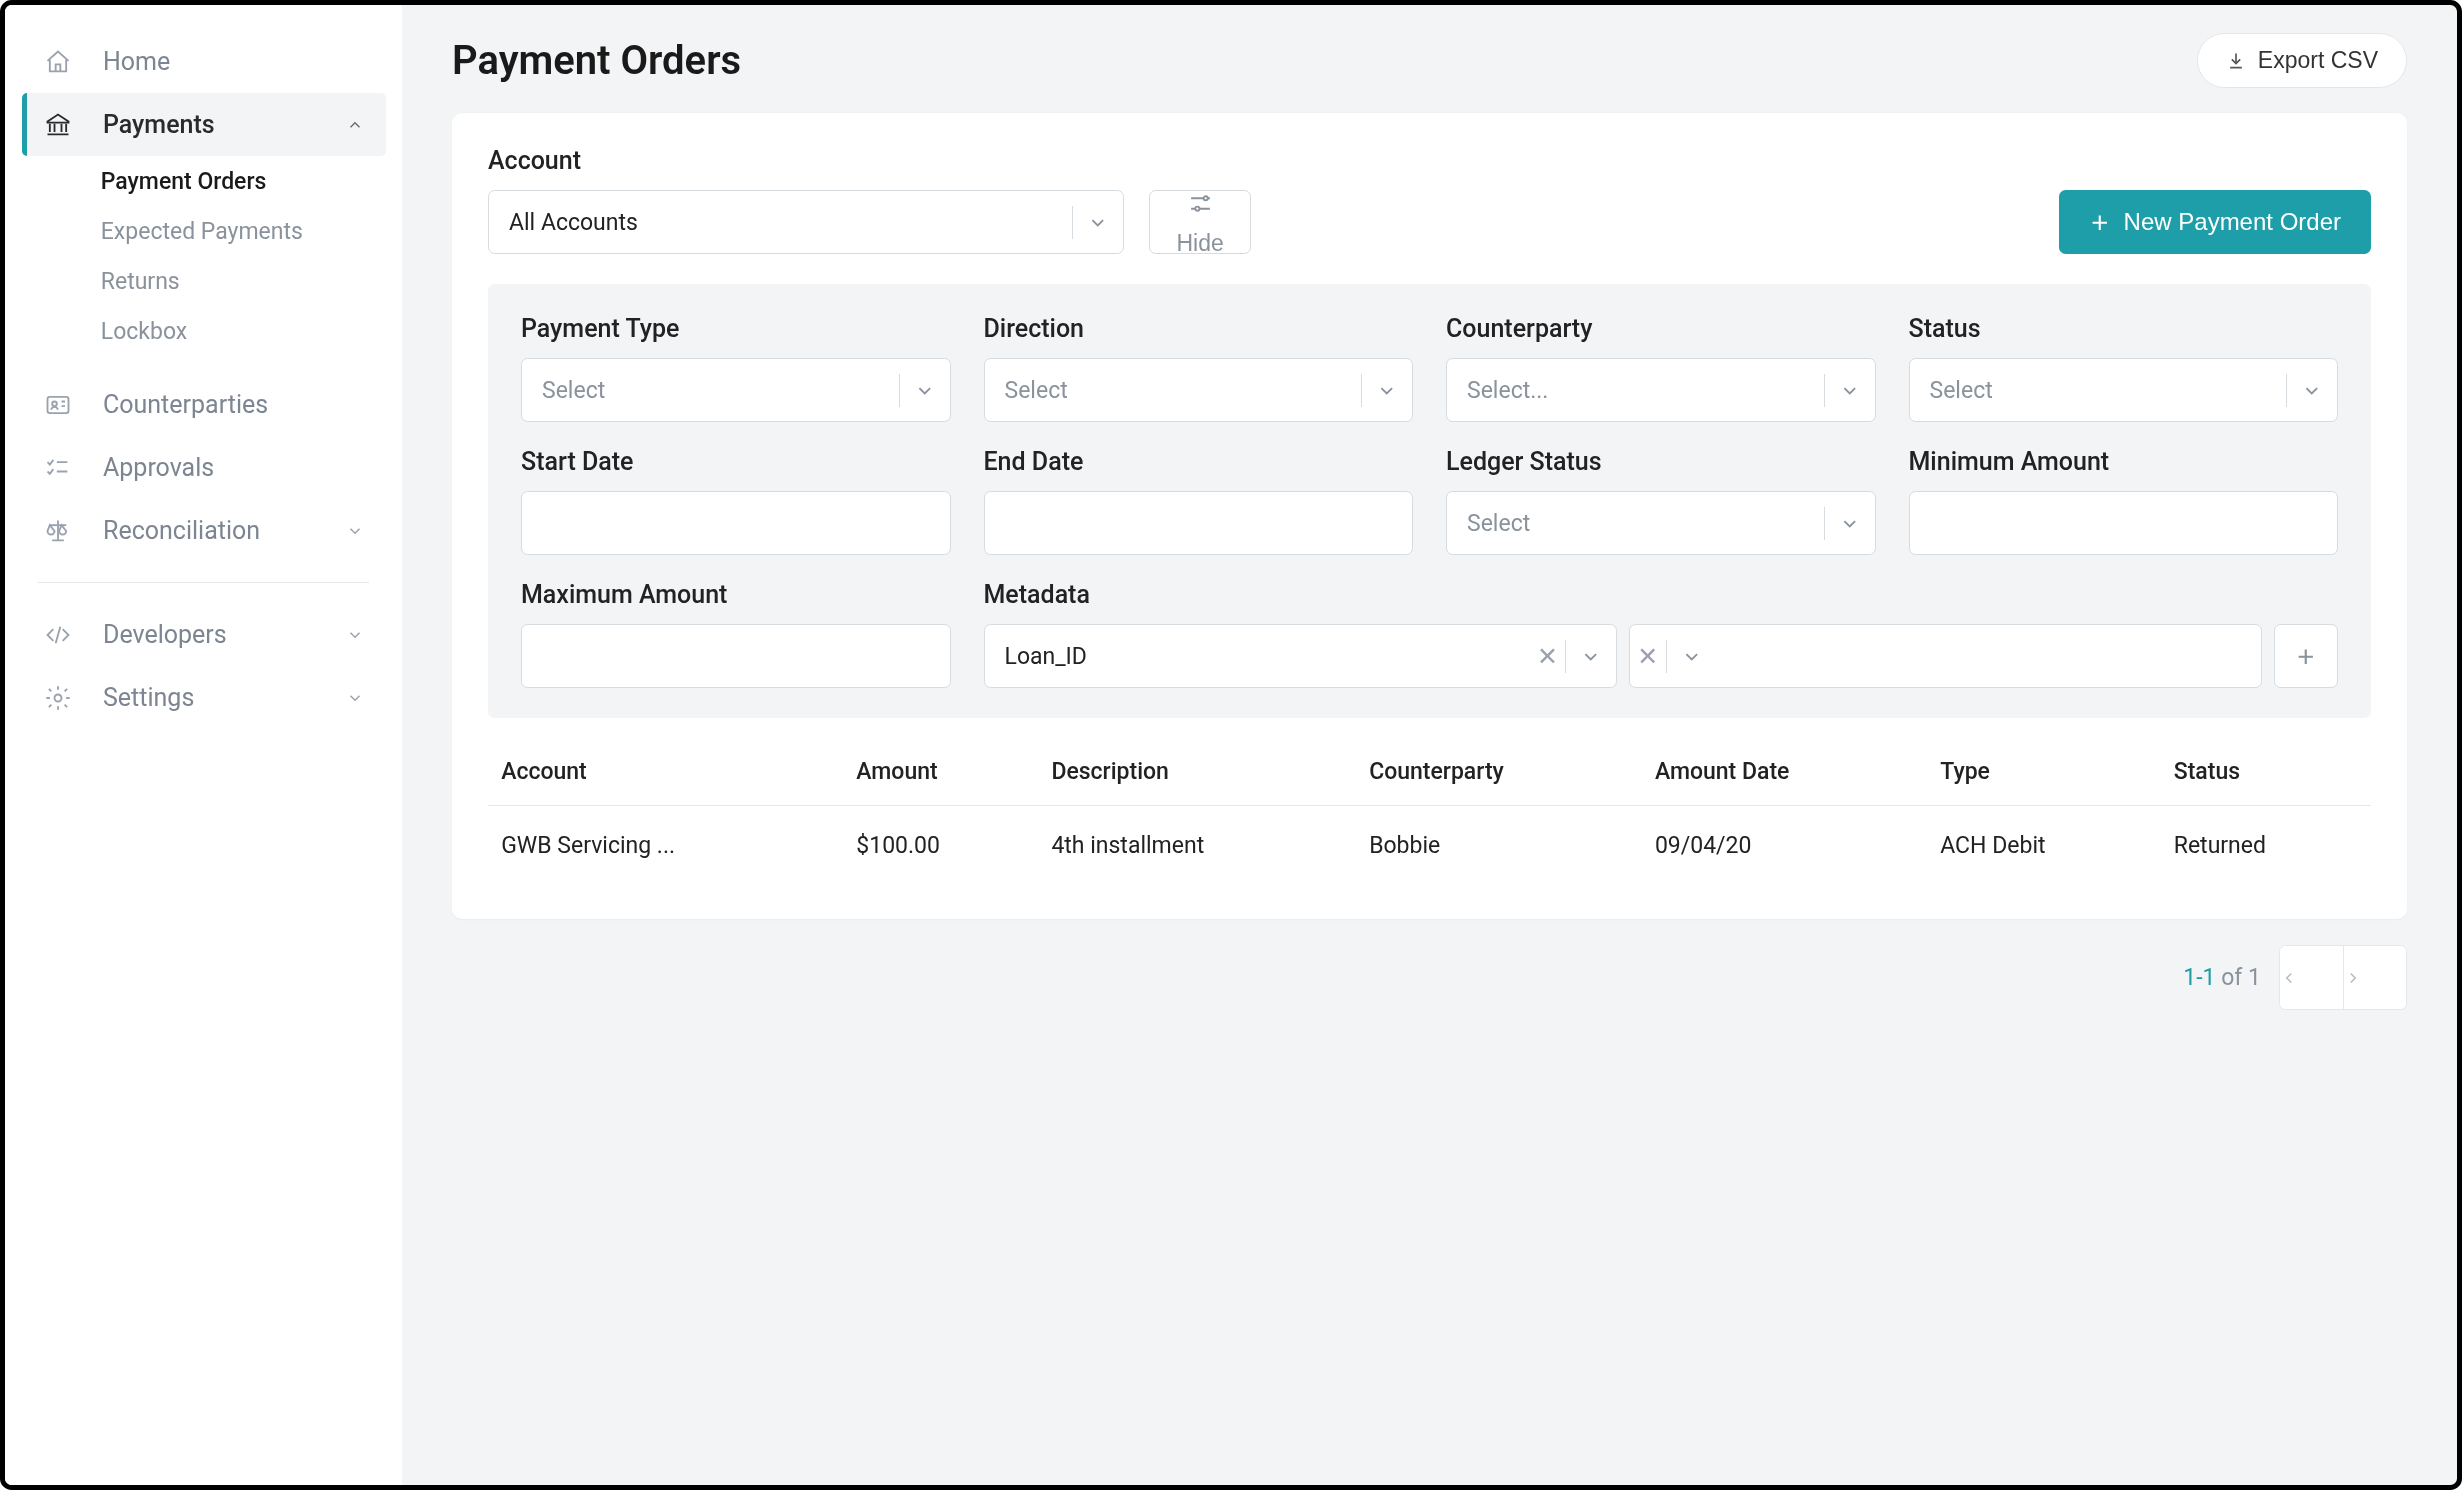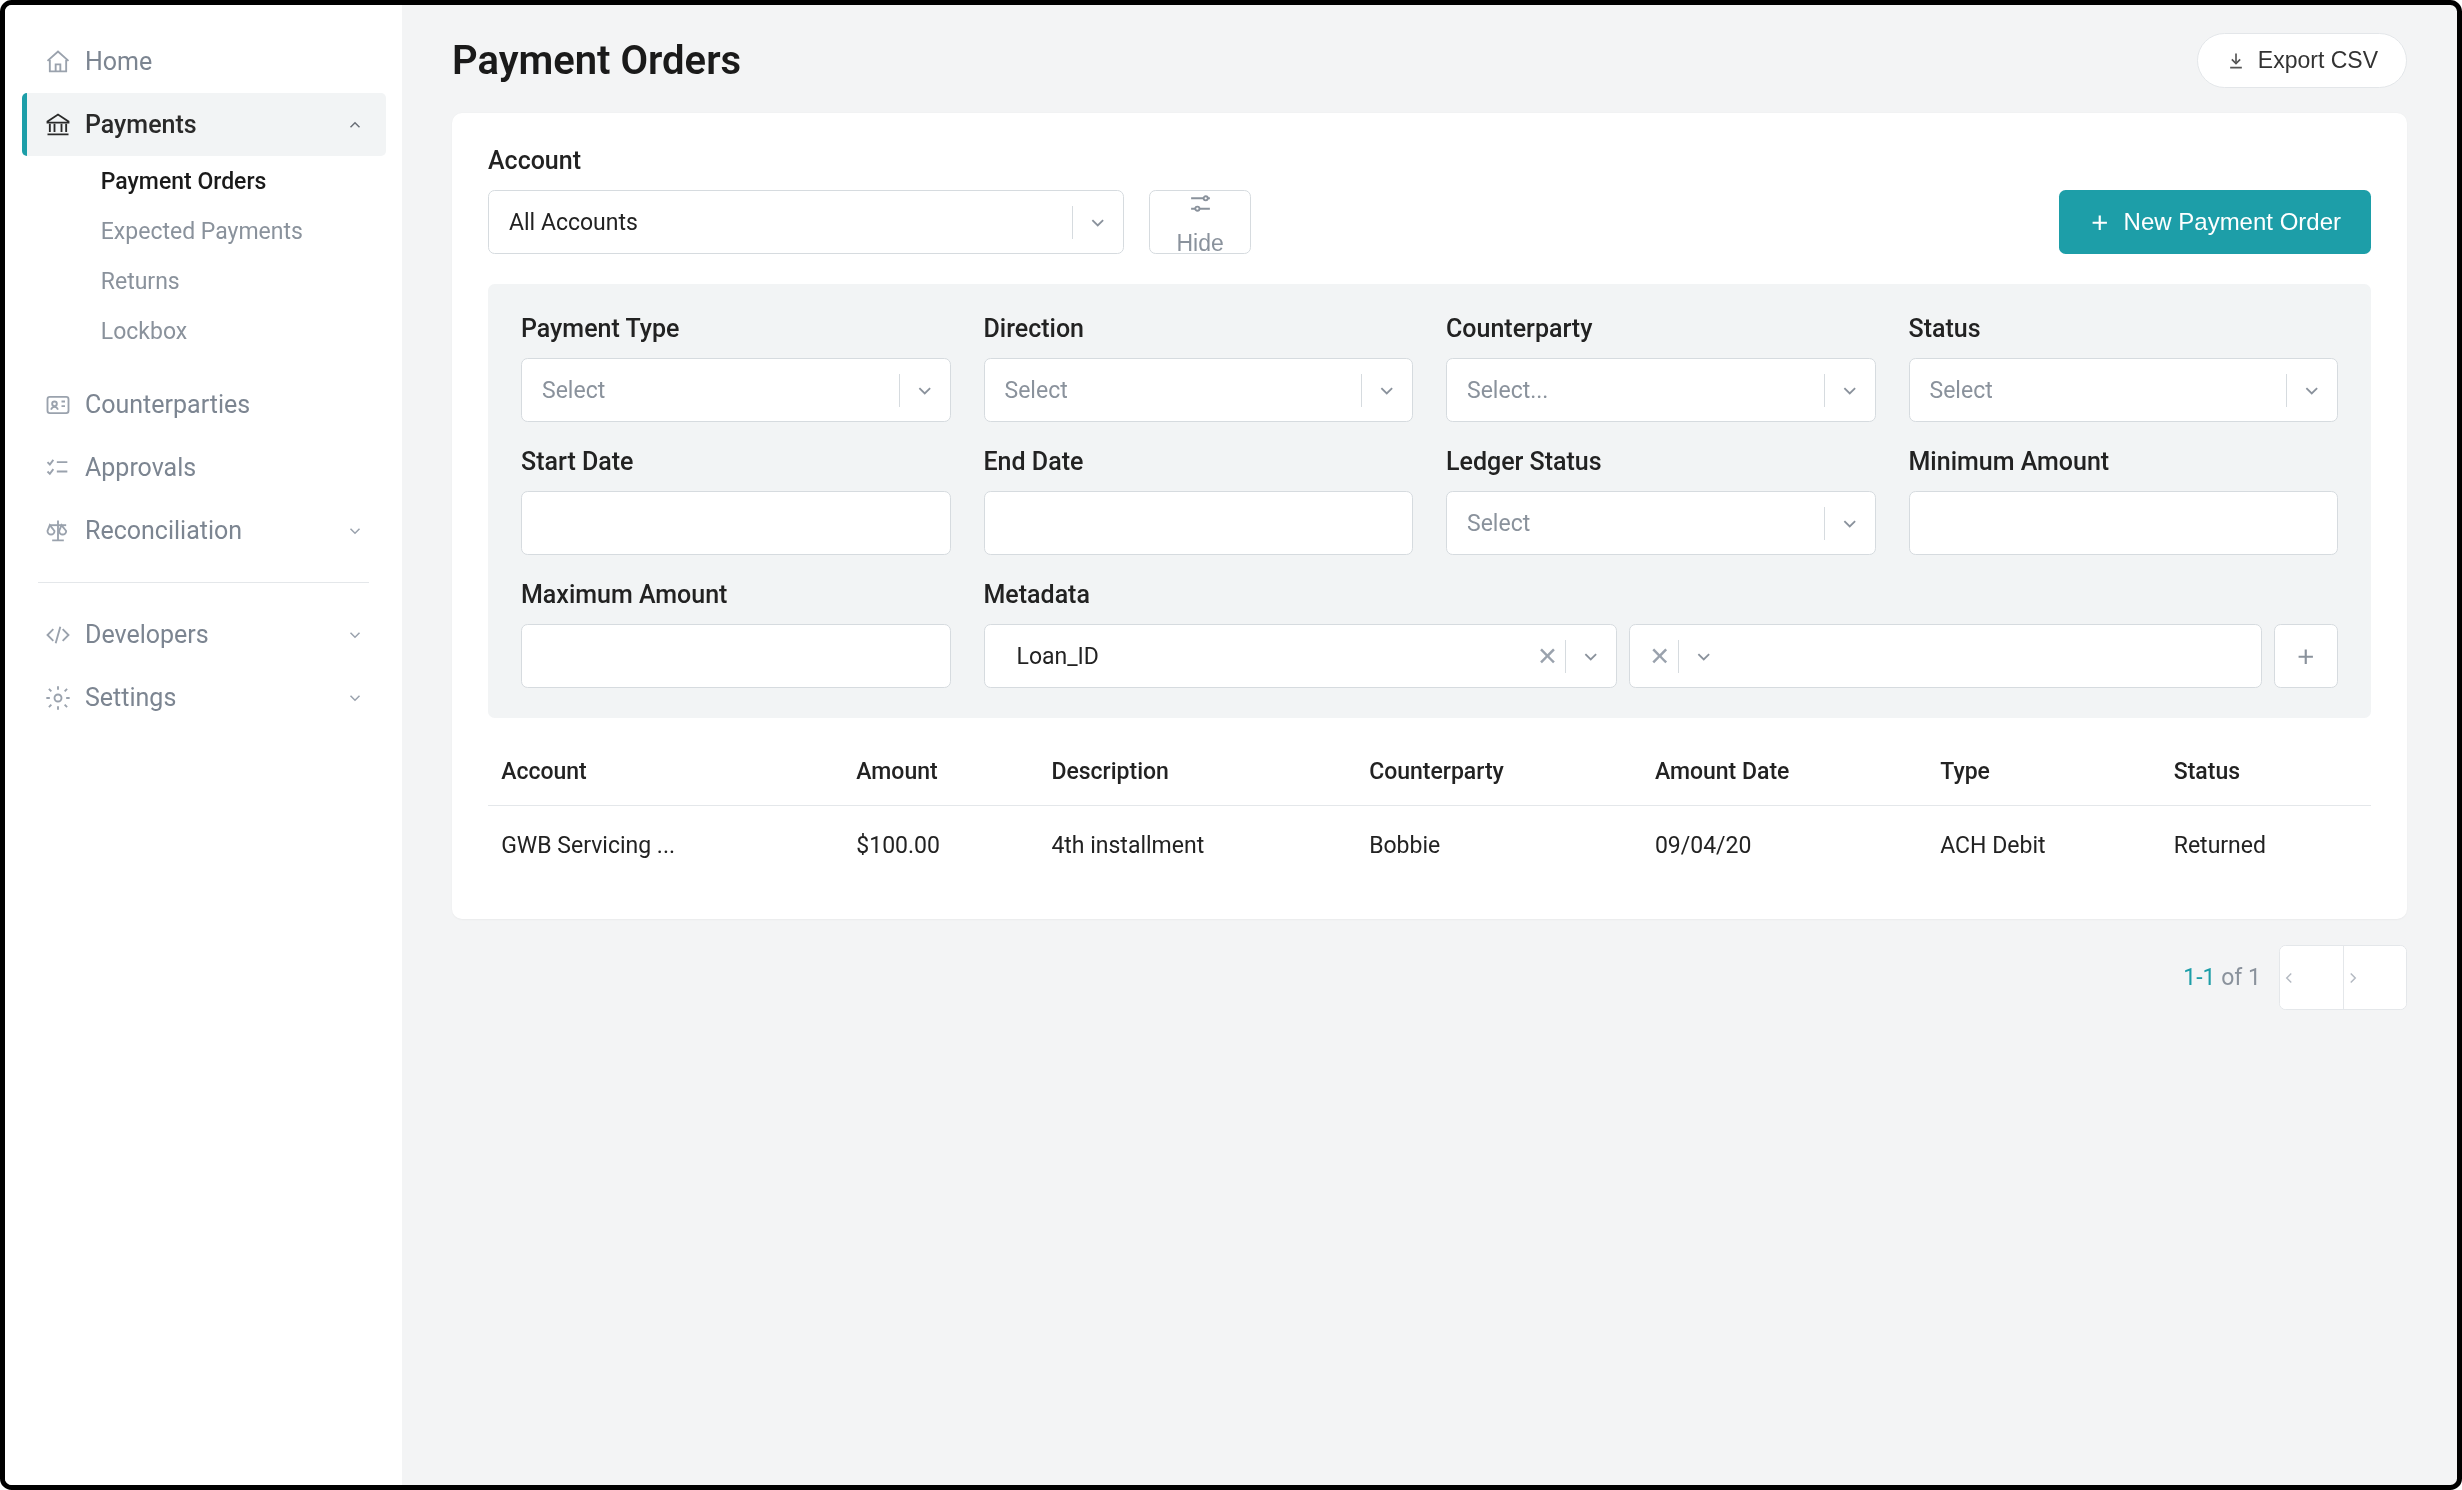--- a/index.html
+++ b/index.html
@@ -21,21 +21,21 @@
   .sidebar {
     width: 397px;
     background: #fff;
     padding: 25px 16.5px;
     border-right: none;
     flex-shrink: 0;
   }
   .nav-item {
     display: flex;
     align-items: center;
-    gap: 12px;
+    gap: 30px;
     padding: 16.5px 21.5px;
     color: #7c8591;
     font-size: 25px;
     border-radius: 5px;
     cursor: pointer;
   }
   .nav-item.active {
     background: #f2f4f5;
     color: #2a2a2a;
     border-left: 5px solid #1d9ea8;
@@ -182,21 +182,21 @@
   .field-group {}
   .addplus-btn {
     width:64px; height:64px; border:0.8px solid #d6dbdf; border-radius:6.6px;
     background:#fff; display:flex; align-items:center; justify-content:center;
     color:#8a929c; font-size:28px; cursor:pointer;
   }
   .metadata-row {
     display:flex; gap:11.6px; align-items:center;
     grid-column: span 2;
   }
-  .metadata-row .select { flex:1;padding-left:12px; }
+  .metadata-row .select { flex:1; }
   
   table.data {
     width:100%; border-collapse:collapse; margin-top:23px;
   }
   table.data th {
     text-align:left; font-size:23px; font-weight:500; color:#222;
     padding:16.5px 13.2px 20px 13.2px;
     border-bottom:0.8px solid #e4e7ea;
   }
   table.data td {

